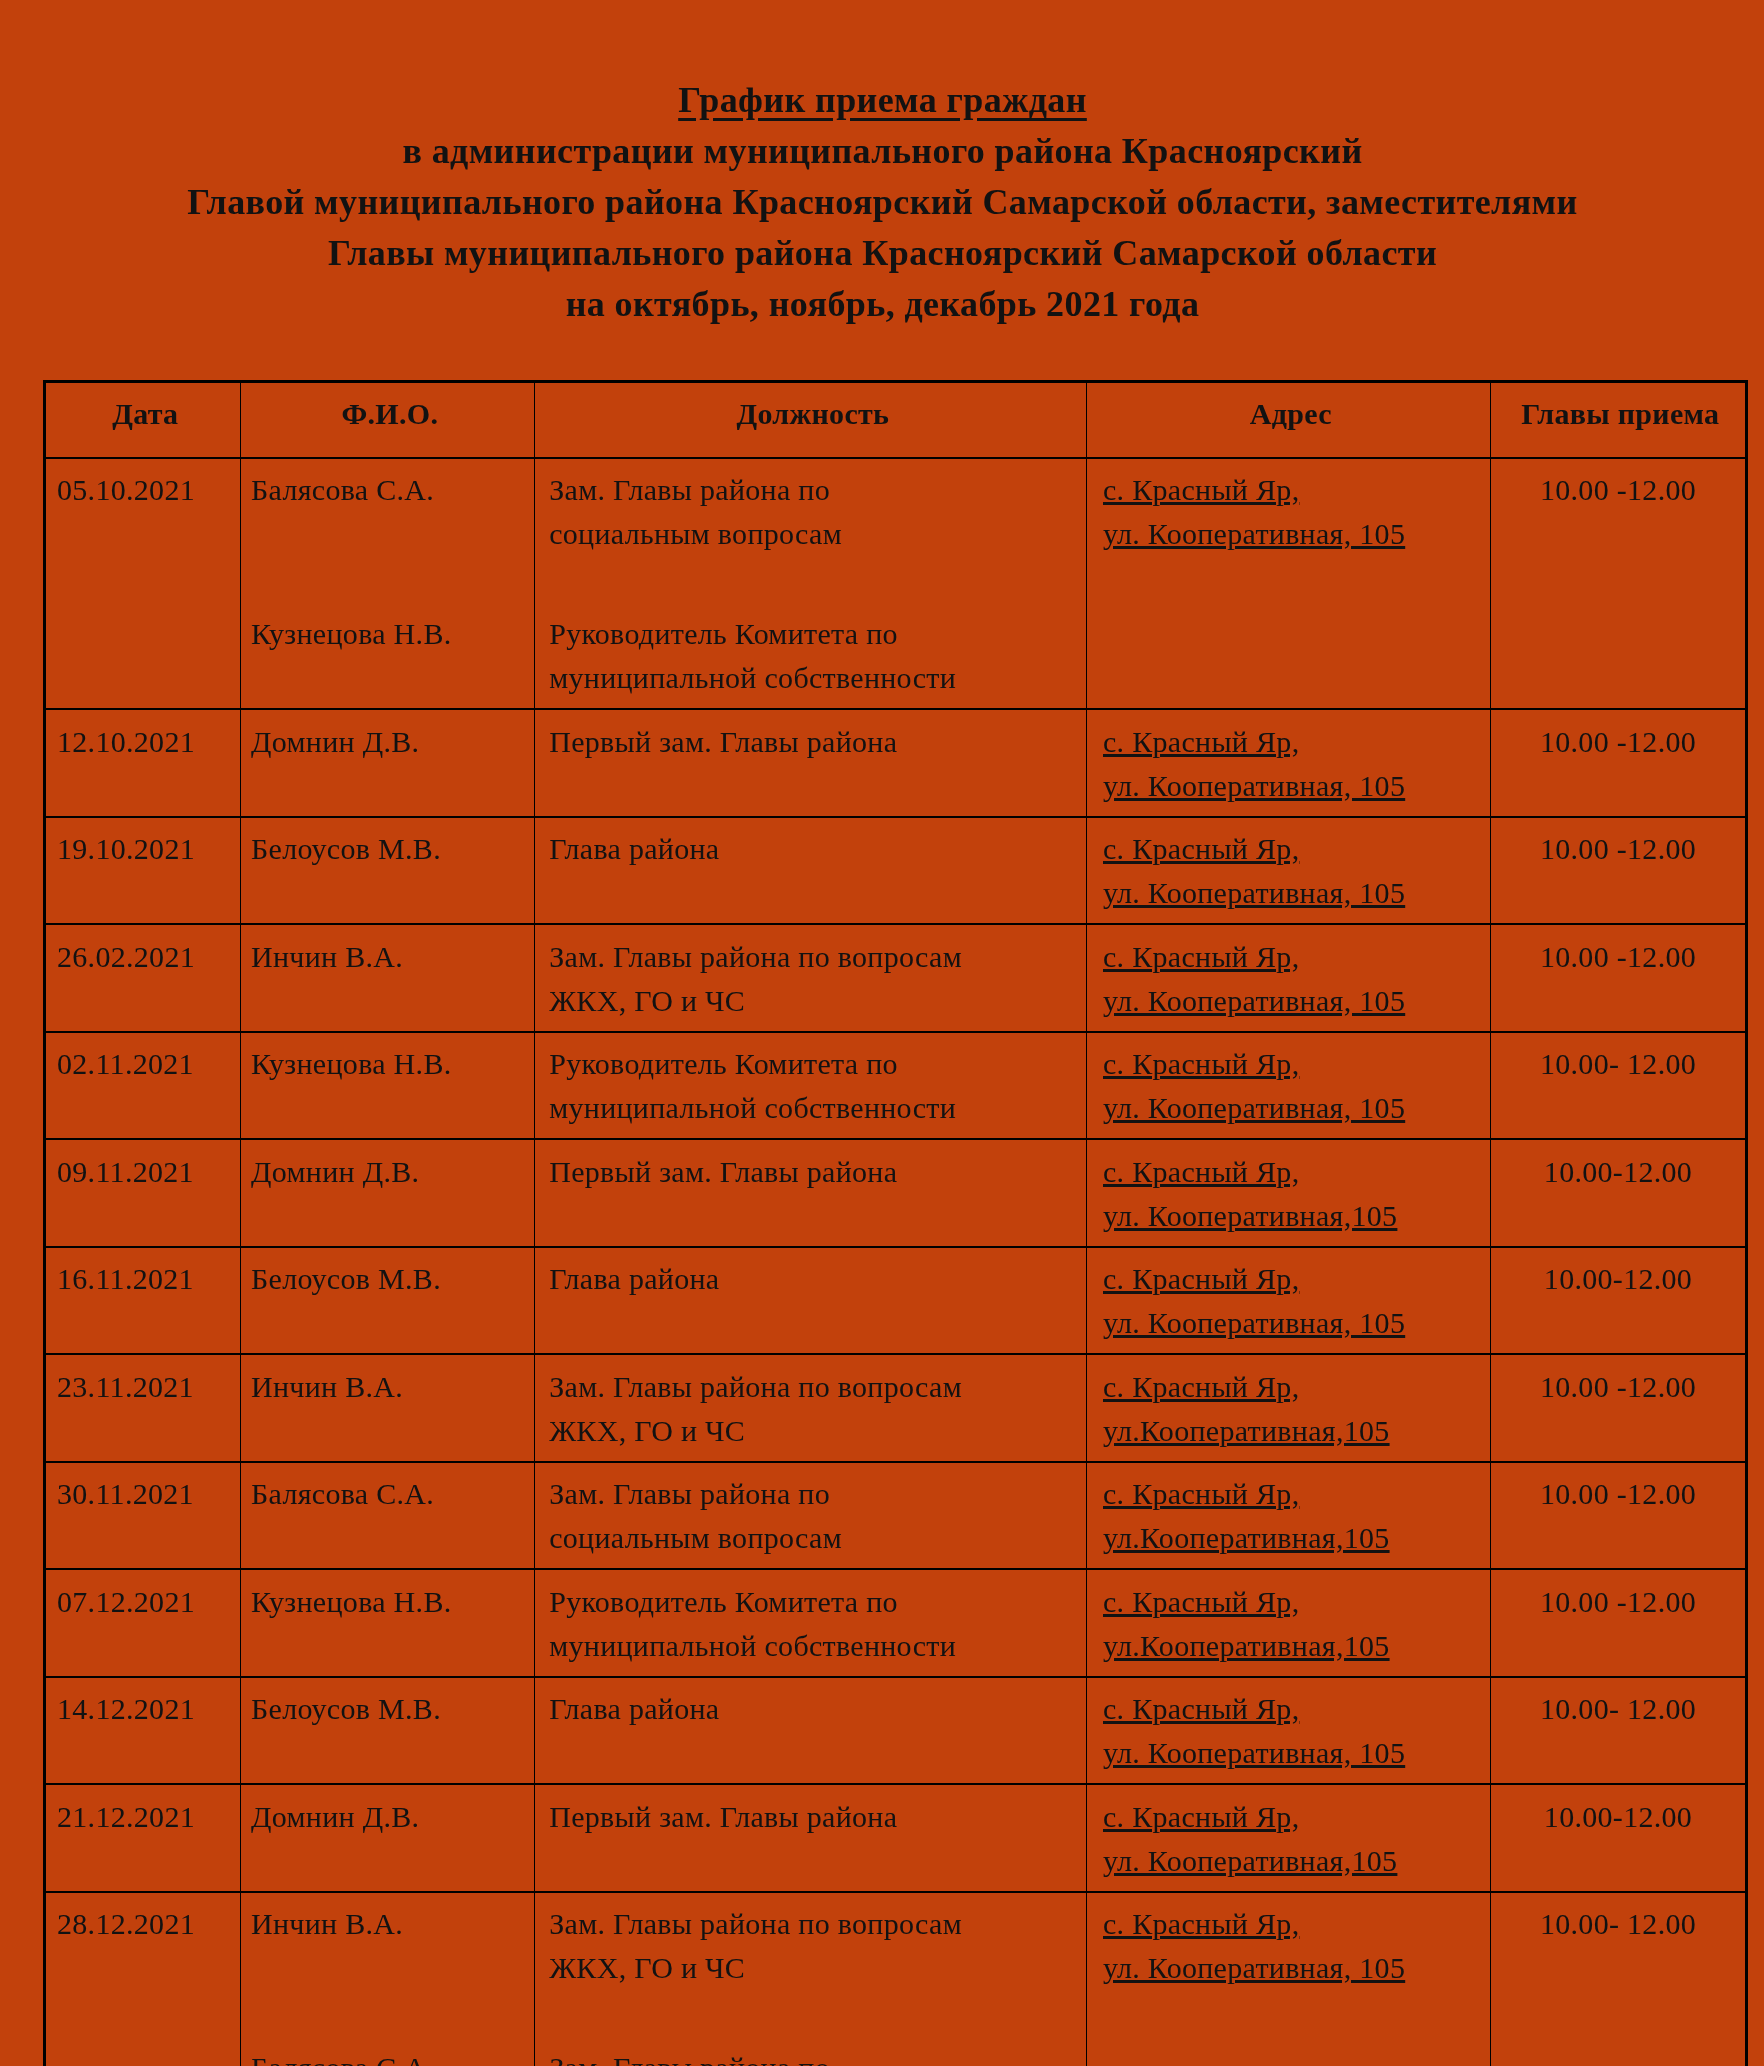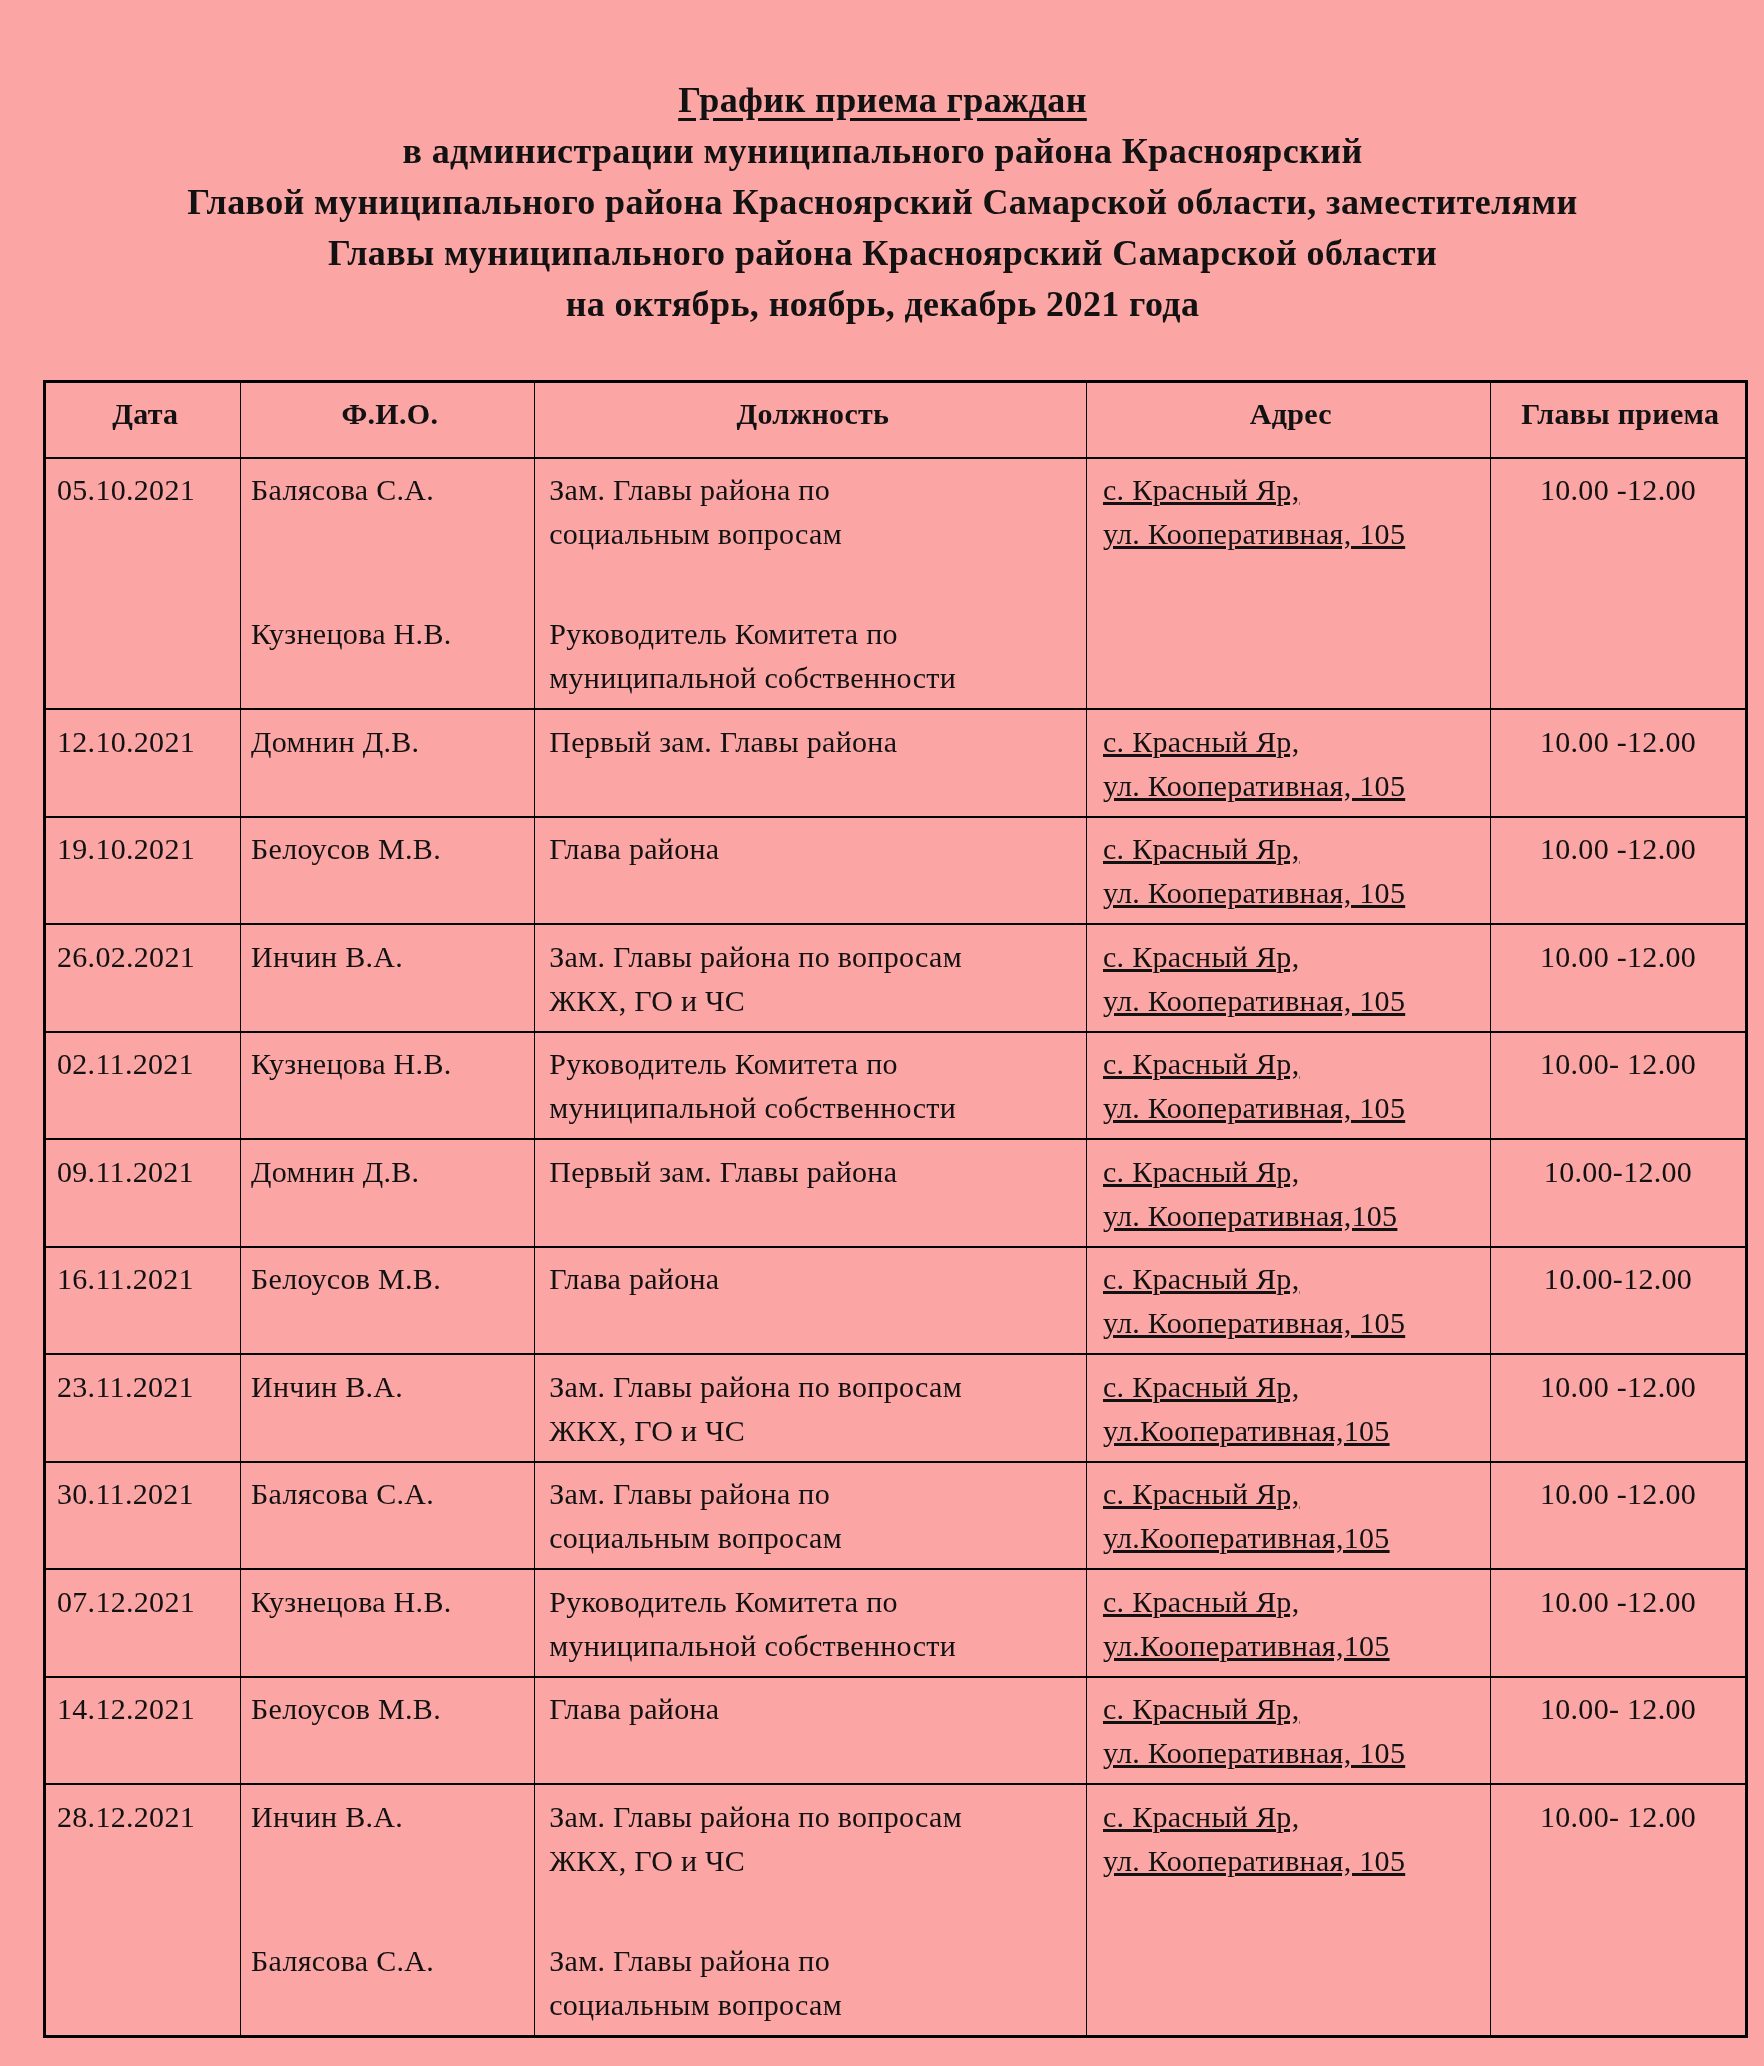--- a/index.html
+++ b/index.html
@@ -11,21 +11,21 @@
     width: 1765px;
     height: 2066px;
     font-family: "Liberation Serif", "DejaVu Serif", serif;
     color: #121212;
     position: relative;
     overflow: hidden;
   }
   .page {
     width: 1765px;
     height: 2066px;
-    background: #fca5a5;
+    background: #c2410c;
   }
   .title-block {
     padding-top: 75px;
     text-align: center;
     font-weight: bold;
     font-size: 36px;
     line-height: 51px;
     letter-spacing: 0.4px;
   }
   .title-line { white-space: nowrap; }
@@ -223,20 +223,30 @@
     <td class="c-date">14.12.2021</td>
     <td class="c-name">
             <div>Белоусов М.В.</div>
           </td>
     <td class="c-pos"><div>Глава района</div></td>
     <td class="c-addr">с. Красный Яр,
 ул. Кооперативная, 105</td>
     <td class="c-time">10.00- 12.00</td>
   </tr>
 
+  <tr class="body-row">
+    <td class="c-date">21.12.2021</td>
+    <td class="c-name">
+            <div>Домнин Д.В.</div>
+          </td>
+    <td class="c-pos"><div>Первый зам. Главы района</div></td>
+    <td class="c-addr">с. Красный Яр,
+ул. Кооперативная,105</td>
+    <td class="c-time">10.00-12.00</td>
+  </tr>
 
   <tr class="body-row">
     <td class="c-date">28.12.2021</td>
     <td class="c-name">
             <div class="entry-gap">Инчин В.А.</div>
             <div>Балясова С.А.</div>
           </td>
     <td class="c-pos"><div class="entry-gap">Зам. Главы района по вопросам
 ЖКХ, ГО и ЧС</div><div>Зам. Главы района по
 социальным вопросам</div></td>

